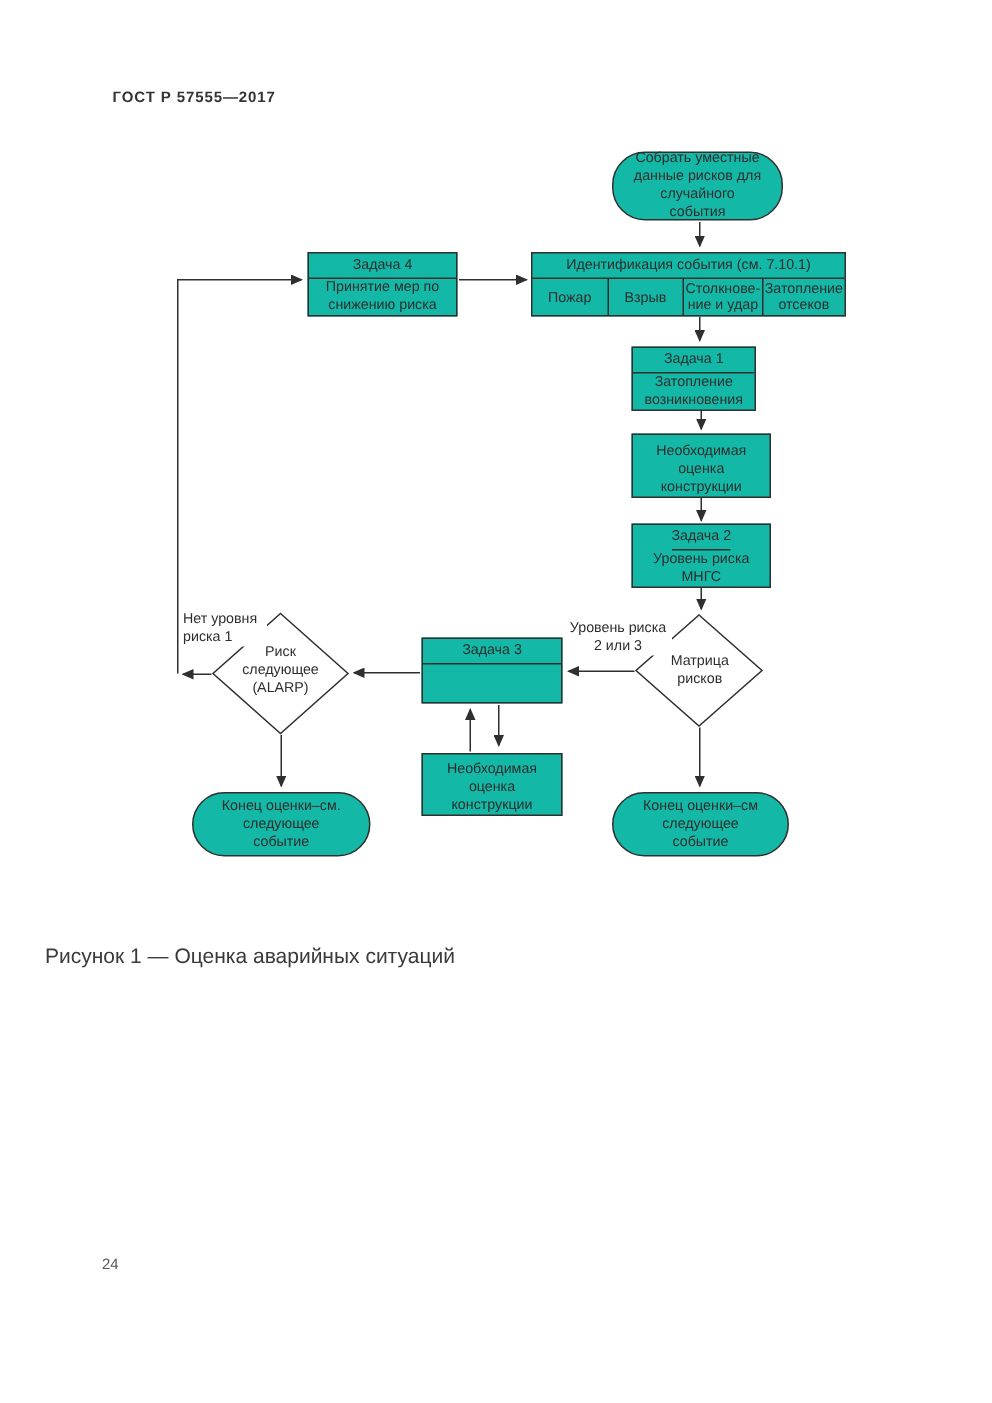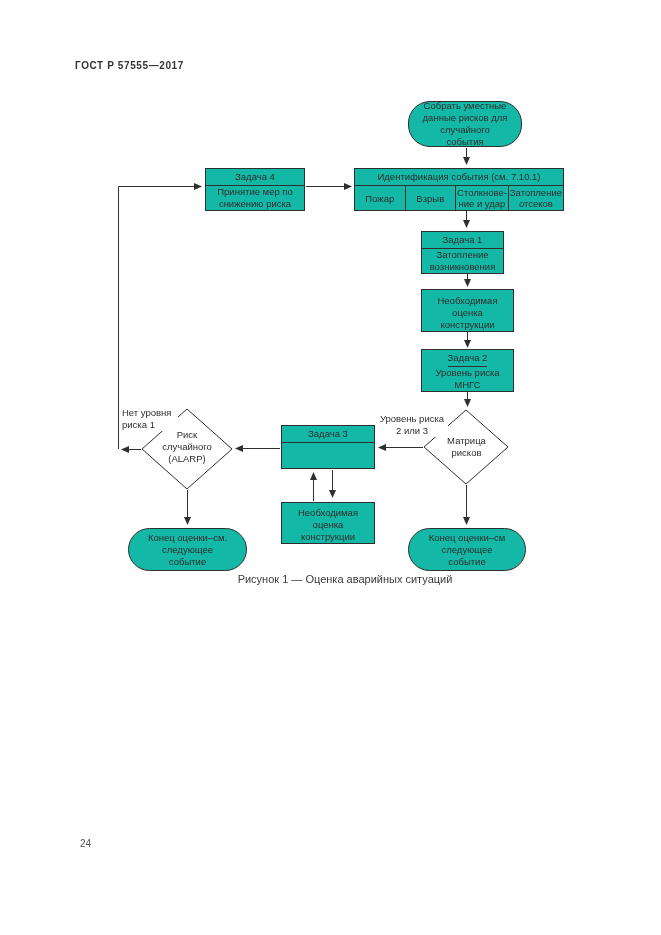--- a/index.html
+++ b/index.html
@@ -30,24 +30,24 @@
   .ident .cell:last-child{border-right:none;}
   .dlabel{
     position:absolute;z-index:3;font-size:9.5px;line-height:12px;color:#2e2e2e;
     text-align:center;background:transparent;
   }
   .freelabel{
     position:absolute;z-index:3;font-size:9.5px;line-height:12px;color:#2e2e2e;
     background:#ffffff;
   }
   .caption{
-    position:absolute;left:30px;top:573px;width:630px;text-align:center;
-    font-size:11px;color:#3a3a3a;
+    position:absolute;left:30px;top:629px;width:630px;text-align:left;
+    font-size:14px;color:#3a3a3a;
   }
-  .page-number{position:absolute;left:68px;top:838px;font-size:10px;color:#555;margin-left:12px;}
+  .page-number{position:absolute;left:68px;top:838px;font-size:10px;color:#555;}
   .tspan{display:inline-block;}
 </style>
 </head>
 <body>
 
 <div class="page">
 
   <div class="doc-header">ГОСТ Р 57555—2017</div>
 
   <svg class="wires" width="661" height="935">
@@ -118,21 +118,21 @@
   <div class="dlabel" style="left:436px;top:435px;width:61px;">Матрица рисков</div>
 
   <div class="node split" style="left:281px;top:425px;width:94px;height:44px;">
     <div class="hd">Задача 3</div>
   </div>
 
   <div class="node single" style="left:281px;top:502px;width:94px;height:42px;">
     <span class="tspan" style="width:62px;">Необходимая оценка конструкции</span>
   </div>
 
-  <div class="dlabel" style="left:157px;top:429px;width:60px;">Риск случайного (ALARP)</div>
+  <div class="dlabel" style="left:157px;top:429px;width:60px;">Риск следующее (ALARP)</div>
 
   <div class="freelabel" style="left:376px;top:413px;width:72px;text-align:center;">Уровень риска 2 или 3</div>
   <div class="freelabel" style="left:122px;top:407px;width:56px;text-align:left;">Нет уровня риска 1</div>
 
   <div class="node oval" style="left:408px;top:528px;width:118px;height:43px;">
     <span class="tspan" style="width:84px;">Конец оценки–см следующее событие</span>
   </div>
   <div class="node oval" style="left:128px;top:528px;width:119px;height:43px;">
     <span class="tspan" style="width:84px;">Конец оценки–см. следующее событие</span>
   </div>

